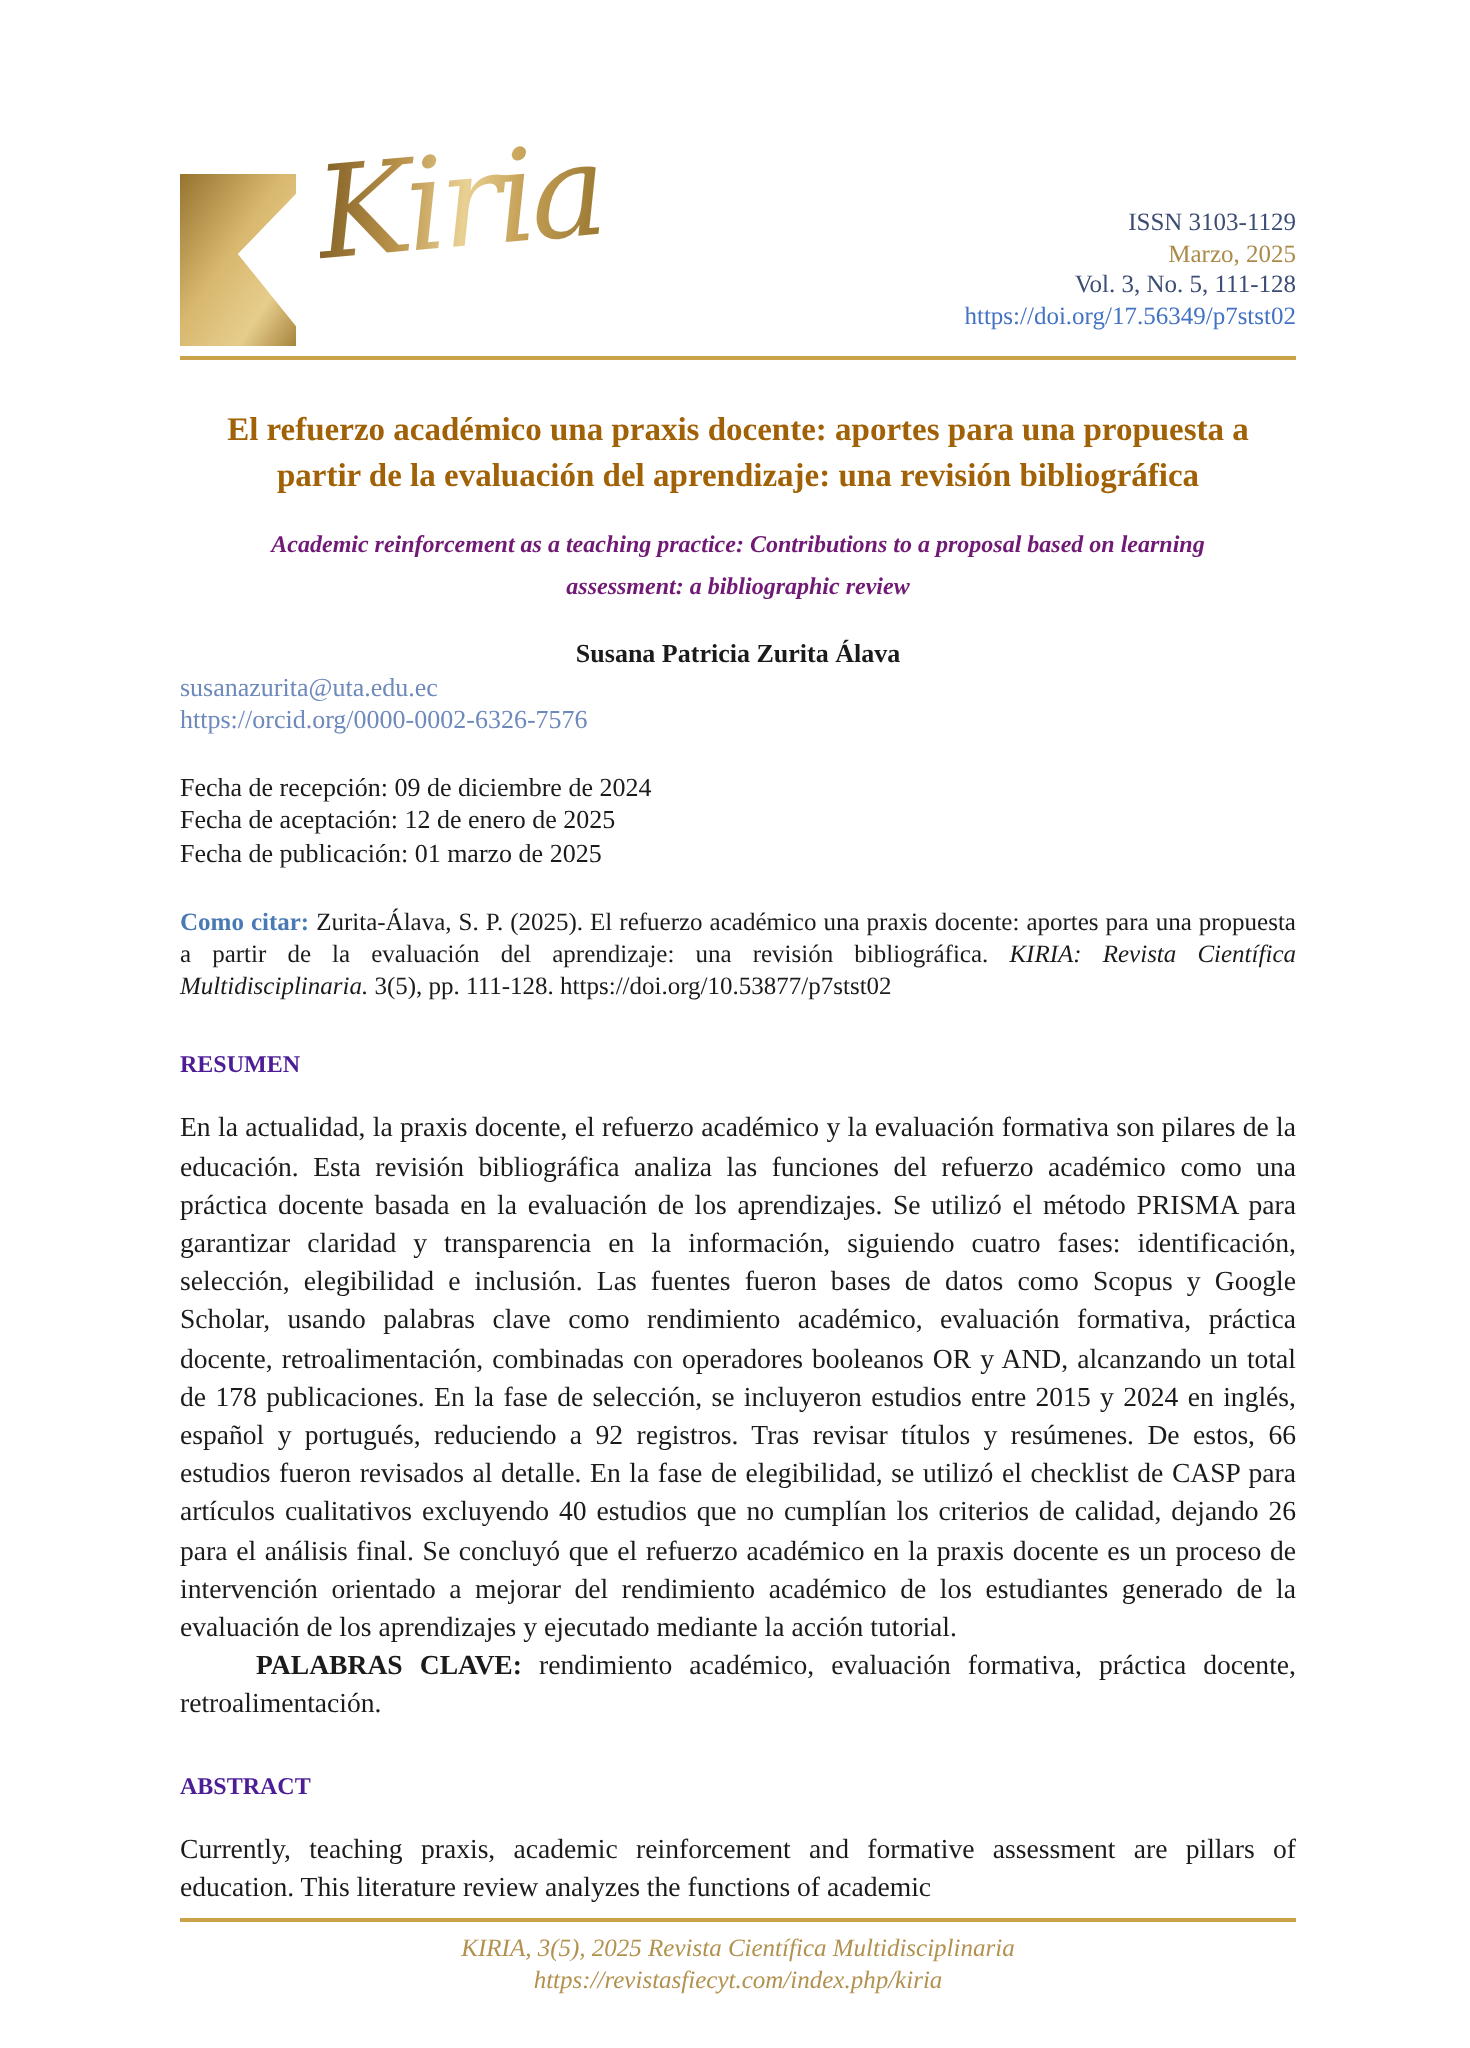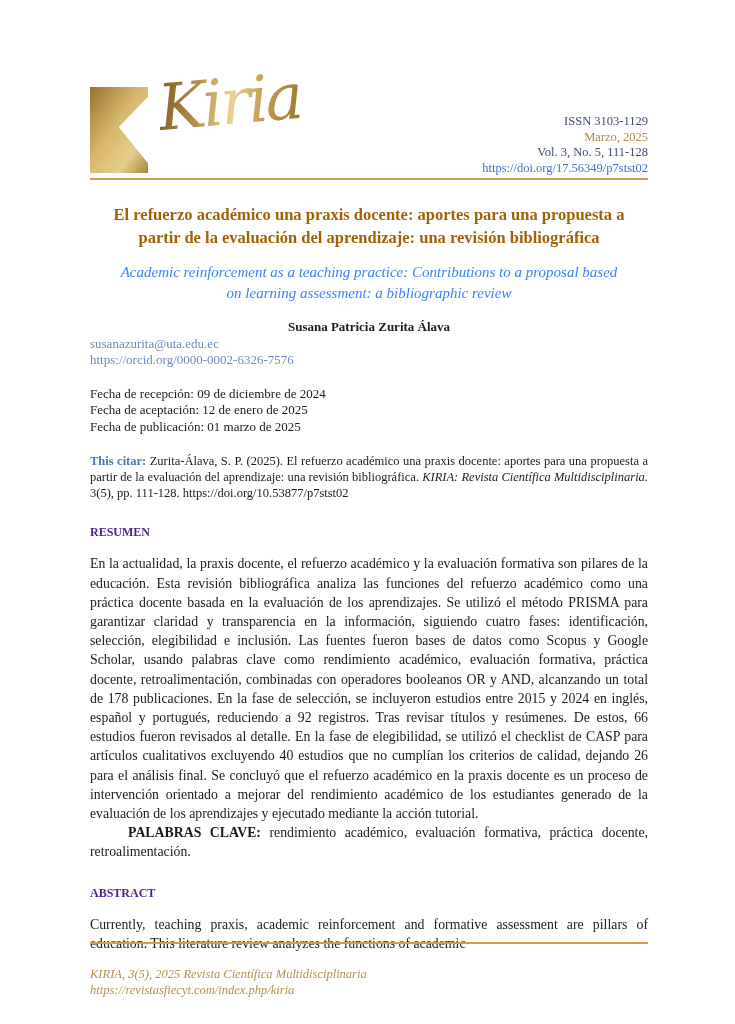--- a/index.html
+++ b/index.html
@@ -45,21 +45,21 @@
     margin-top: -14px;
     transform: rotate(-5deg);
     background: linear-gradient(100deg, #7a5a22 0%, #b9924a 30%, #e9d194 52%, #c7a258 70%, #96742f 100%);
     -webkit-background-clip: text;
     background-clip: text;
     color: transparent;
   }
   .journal-meta {
     position: absolute;
     right: 0;
-    bottom: 2px;
+    bottom: 12px;
     text-align: right;
     font-size: 12.5px;
     line-height: 15.5px;
     color: #3c4c73;
   }
   .journal-meta .gold-text { color: #ab8b4a; }
   .journal-meta a { color: #4472c4; text-decoration: none; cursor: pointer; }
   .gold-rule {
     border: none;
     border-top: 2px solid #c9a24a;
@@ -71,25 +71,25 @@
     margin: 23px 2px 0 2px;
     text-align: center;
     font-size: 16.5px;
     line-height: 23px;
     font-weight: bold;
     color: #a16207;
   }
   .title-en {
     margin: 13px 26px 0 26px;
     text-align: center;
-    font-size: 15px;
+    font-size: 12px;
     line-height: 21px;
-    font-weight: normal;
+    font-weight: bold;
     font-style: italic;
-    color: #3b82f6;
+    color: #701a75;
   }
 
   
   .author-block { margin-top: 15px; font-size: 13px; line-height: 16.5px; }
   .author-name { font-weight: bold; text-align: center; }
   .author-block a, .muted-link { color: #6e89bc; text-decoration: none; cursor: pointer; }
   .dates-block { margin-top: 17px; font-size: 13px; line-height: 16.5px; }
 
   
   .citation {
@@ -120,21 +120,22 @@
   }
   .keywords-par .kw-label { font-weight: bold; }
 
   
   .page-footer {
     position: absolute;
     left: 90px;
     right: 87px;
     bottom: 26px;
     border-top: 2px solid #c9a24a;
-    padding-top: 22px;
+    padding-top: 5px;
+    text-align: center;
     font-style: italic;
     font-size: 12.5px;
     line-height: 16px;
     color: #b2914e;
   }
   .page-footer a { color: #b2914e; text-decoration: none; cursor: pointer; }
 </style>
 </head>
 <body>
 
@@ -174,21 +175,21 @@
       <div><a>susanazurita@uta.edu.ec</a></div>
       <div><a>https://orcid.org/0000-0002-6326-7576</a></div>
     </div>
 
     <div class="dates-block">
       <div>Fecha de recepción: 09 de diciembre de 2024</div>
       <div>Fecha de aceptación: 12 de enero de 2025</div>
       <div>Fecha de publicación: 01 marzo de 2025</div>
     </div>
 
-    <p class="citation"><span class="cite-label">This citar:</span><span> Zurita-Álava, S. P. (2025). El refuerzo académico una praxis docente: aportes para una propuesta a partir de la evaluación del aprendizaje: una revisión bibliográfica. </span><span class="cite-journal">KIRIA: Revista Científica Multidisciplinaria.</span><span> 3(5), pp. 111-128. https://doi.org/10.53877/p7stst02</span></p>
+    <p class="citation"><span class="cite-label">Como citar:</span><span> Zurita-Álava, S. P. (2025). El refuerzo académico una praxis docente: aportes para una propuesta a partir de la evaluación del aprendizaje: una revisión bibliográfica. </span><span class="cite-journal">KIRIA: Revista Científica Multidisciplinaria.</span><span> 3(5), pp. 111-128. https://doi.org/10.53877/p7stst02</span></p>
 
     <h3 class="section-heading">RESUMEN</h3>
     <p class="body-par">En la actualidad, la praxis docente, el refuerzo académico y la evaluación formativa son pilares de la educación. Esta revisión bibliográfica analiza las funciones del refuerzo académico como una práctica docente basada en la evaluación de los aprendizajes. Se utilizó el método PRISMA para garantizar claridad y transparencia en la información, siguiendo cuatro fases: identificación, selección, elegibilidad e inclusión. Las fuentes fueron bases de datos como Scopus y Google Scholar, usando palabras clave como rendimiento académico, evaluación formativa, práctica docente, retroalimentación, combinadas con operadores booleanos OR y AND, alcanzando un total de 178 publicaciones. En la fase de selección, se incluyeron estudios entre 2015 y 2024 en inglés, español y portugués, reduciendo a 92 registros. Tras revisar títulos y resúmenes. De estos, 66 estudios fueron revisados al detalle. En la fase de elegibilidad, se utilizó el checklist de CASP para artículos cualitativos excluyendo 40 estudios que no cumplían los criterios de calidad, dejando 26 para el análisis final. Se concluyó que el refuerzo académico en la praxis docente es un proceso de intervención orientado a mejorar del rendimiento académico de los estudiantes generado de la evaluación de los aprendizajes y ejecutado mediante la acción tutorial.</p>
     <p class="body-par keywords-par"><span class="kw-label">PALABRAS CLAVE:</span><span> rendimiento académico, evaluación formativa, práctica docente, retroalimentación.</span></p>
 
     <h3 class="section-heading">ABSTRACT</h3>
     <p class="body-par">Currently, teaching praxis, academic reinforcement and formative assessment are pillars of education. This literature review analyzes the functions of academic</p>
 
   </div>
 

